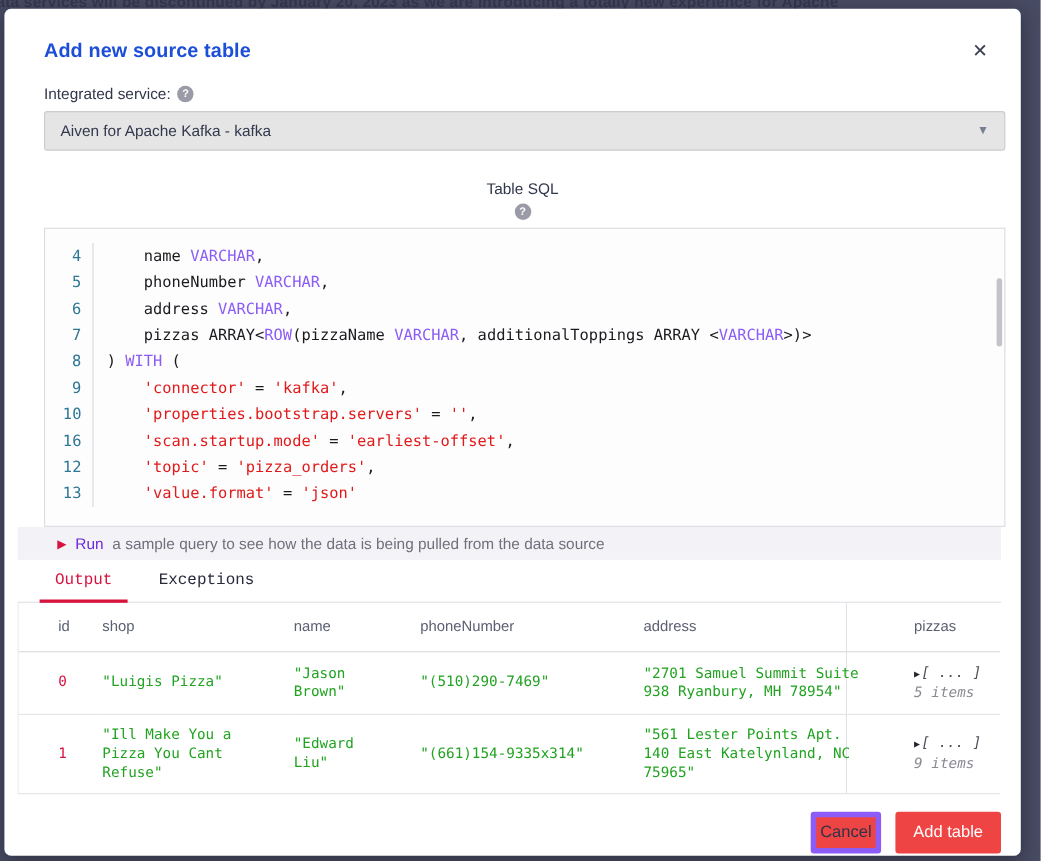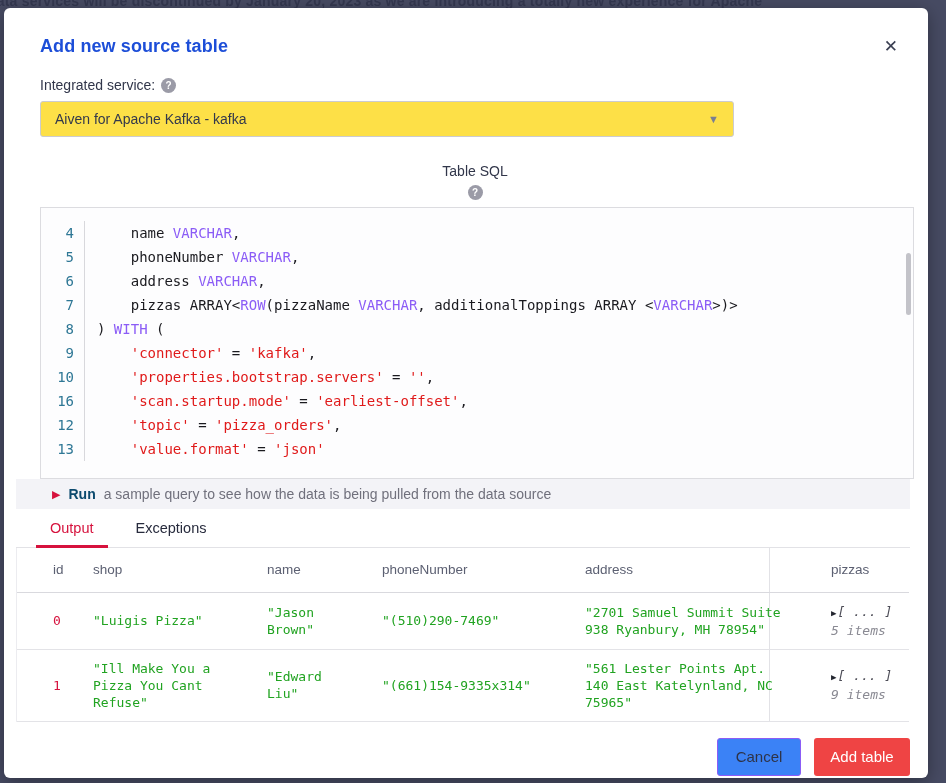--- a/index.html
+++ b/index.html
@@ -27,22 +27,22 @@
 
   .field-label-row { margin-top:20px; padding-left:4px; display:flex; align-items:center; gap:6px; }
   .field-label { font-size:14px; color:#31364a; }
   .help-icon {
     display:inline-block; width:15px; height:15px; border-radius:50%;
     background:#9b9ba7; color:#ffffff; font-size:10px; font-weight:bold;
     text-align:center; line-height:15px;
   }
 
   .select-box {
-    margin-top:8px; margin-left:4px; height:36px; width:694px;
-    border:1px solid #cbcbd0; border-radius:3px; background:#fde047;
+    margin-top:8px; margin-left:4px; height:36px; width:874px;
+    border:1px solid #cbcbd0; border-radius:3px; background:#e5e5e5;
     display:flex; align-items:center; justify-content:space-between;
     padding:0 14px; cursor:pointer;
   }
   .select-value { font-size:14px; color:#33384c; }
   .select-caret { color:#7a7e92; font-size:11px; }
 
   .sql-label-row { margin-top:26px;flex-direction:column; }
 
   .code-editor {
     position:relative;
@@ -65,31 +65,31 @@
     position:absolute; right:2px; top:45px; width:5px; height:62px;
     background:#c3c3c9; border-radius:3px;
   }
 
   .run-bar {
     margin-left:-20px; width:894px; height:30px; background:#f3f3f7;
     display:flex; align-items:center; gap:8px; padding-left:36px;
     font-size:14px;
   }
   .play-icon { color:#d6123d; font-size:11px; cursor:pointer; }
-  .run-label { color:#0c4a6e; font-weight:bold; cursor:pointer; }
+  .run-label { color:#6d28d9; font-weight:normal; cursor:pointer; }
   .run-desc { color:#70707c; }
 
   .tabs-row {
     margin-left:-20px; width:894px; height:39px;
     border-bottom:1px solid #e2e2e6;
     display:flex; padding-left:20px;
   }
   .tab {
     padding:0 14px; display:flex; align-items:center; font-size:14.5px;
-    color:#272b3d; cursor:pointer; position:relative; margin-right:14px;
+    color:#272b3d; cursor:pointer; position:relative; margin-right:14px;font-family:Liberation Mono, monospace;
   }
   .tab.active { color:#d6123d; }
   .tab.active::after {
     content:""; position:absolute; left:0; right:0; bottom:-1px; height:3px; background:#d6123d;
   }
 
   .output-table-wrap { margin-left:-20px; width:754px; border-left:1px solid #ececf0; border-right:1px solid #e2e2e6; }
   table.output-table { border-collapse:collapse; table-layout:fixed; width:100%; }
   .output-table col.c-id{width:76px} .output-table col.c-shop{width:174px}
   .output-table col.c-name{width:115px} .output-table col.c-phone{width:203px}
@@ -112,21 +112,21 @@
   .pizzas-preview { color:#4d4d57; font-style:italic; }
   .pizzas-count { color:#8a8a93; font-style:italic; display:block; }
 
   .modal-footer {
     margin-top:16px; display:flex; justify-content:flex-end; gap:13px; padding-right:0;
   }
   .btn { height:38px; border-radius:3px; font-size:15px; cursor:pointer;
     display:flex; align-items:center; justify-content:center;
     font-family:"Liberation Sans","DejaVu Sans",sans-serif;
   }
-  .btn-cancel { width:84px; background:#3b82f6; border:1px solid #8b5cf6; color:#2e3347; }
+  .btn-cancel { width:64px; background:#ef4444; border:5px solid #8b5cf6; color:#2e3347; }
   .btn-add { width:96px; background:#ef4444; border:none; color:#ffffff; }
 </style>
 </head>
 <body>
 
 <div class="backdrop-banner">data services will be discontinued by January 20, 2023 as we are introducing a totally new experience for Apache</div>
 
 <div class="modal">
 
   <div class="modal-header">

